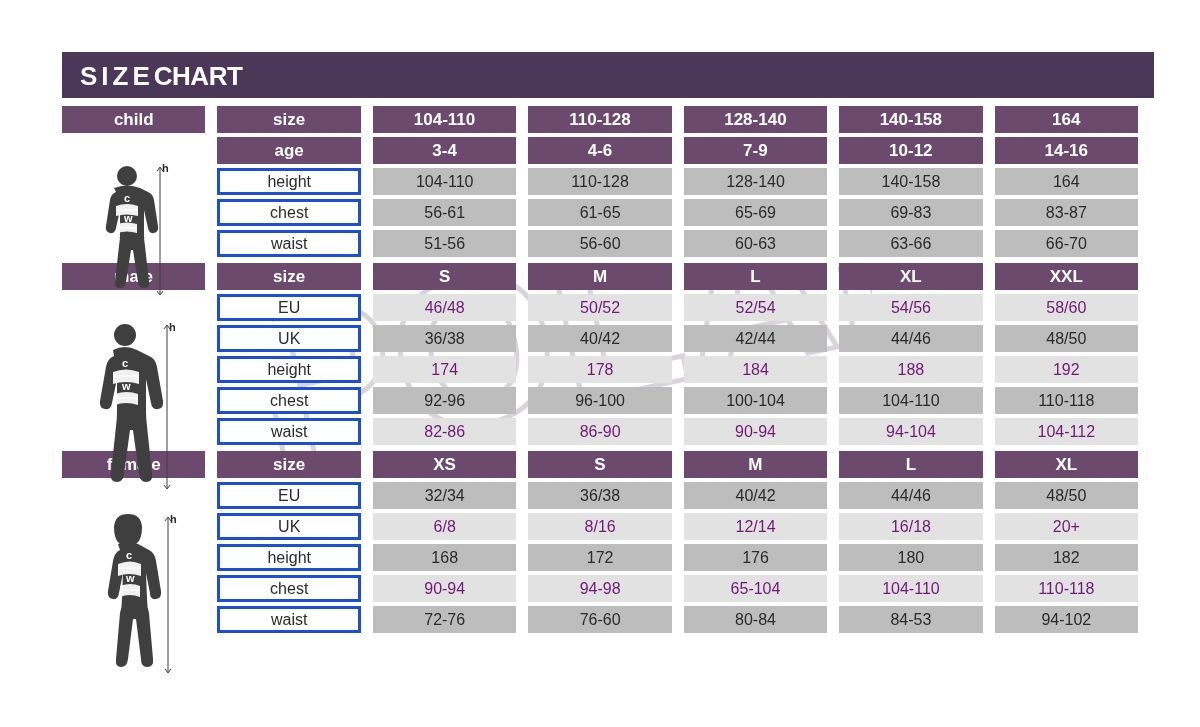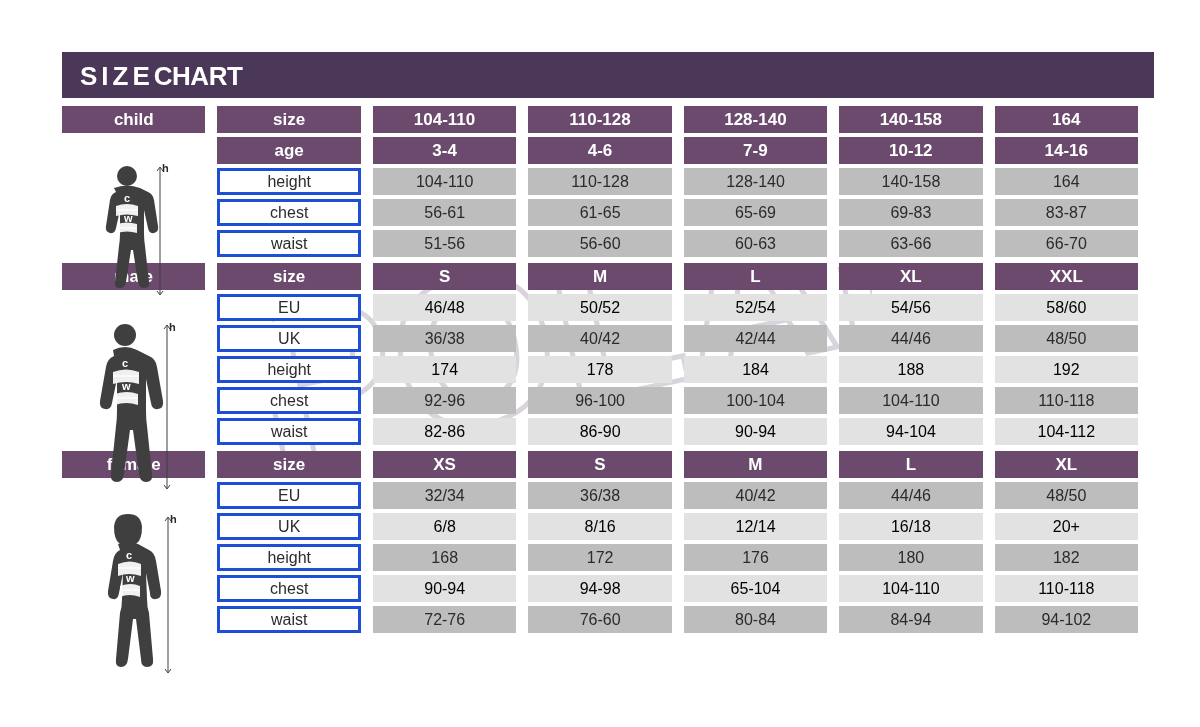--- a/index.html
+++ b/index.html
@@ -109,21 +109,21 @@
     border: 3px solid #1d4ed8;
     color: #2b2b2b;
     font-size: 16px;
   }
   .val-gray-dark {
     background: #bdbdbd;
     color: #2b2b2b;
   }
   .val-gray-light {
     background: #e2e2e2;
-    color: #000000;
+    color: #701a75;
   }
 
   
   .figure {
     position: absolute;
     z-index: 2;
   }
   .fig-child { left: 10px; top: 110px; }
   .fig-male  { left: 5px; top: 268px; }
   .fig-female{ left: 8px; top: 460px; }
@@ -306,21 +306,21 @@
       <div class="cell c-val val-gray-light">104-110</div>
       <div class="cell c-val last val-gray-light">110-118</div>
     </div>
 
     <div class="row">
       <div class="cell c-label"></div>
       <div class="cell c-attr attr-white">waist</div>
       <div class="cell c-val val-gray-dark">72-76</div>
       <div class="cell c-val val-gray-dark">76-60</div>
       <div class="cell c-val val-gray-dark">80-84</div>
-      <div class="cell c-val val-gray-dark">84-94</div>
+      <div class="cell c-val val-gray-dark">84-53</div>
       <div class="cell c-val last val-gray-dark">94-102</div>
     </div>
 
   </div>
 
   <div class="figure fig-child">
     <svg width="130" height="140" viewBox="0 0 130 140" xmlns="http://www.w3.org/2000/svg">
       <g fill="#3f3f3f">
         <circle cx="55" cy="14" r="10"></circle>
         <path d="M42 26 q13 -5 26 0 l8 4 q5 2 6 8 l4 26 q1 6 -4 7 q-5 1 -6 -5 l-4 -18 l0 24 q0 6 1 12 l4 36 q1 6 -5 6 q-5 0 -6 -6 l-5 -32 l-2 0 l-5 32 q-1 6 -6 6 q-6 0 -5 -6 l4 -36 q1 -6 1 -12 l0 -24 l-4 18 q-1 6 -6 5 q-5 -1 -4 -7 l4 -26 q1 -6 6 -8 z"></path>

